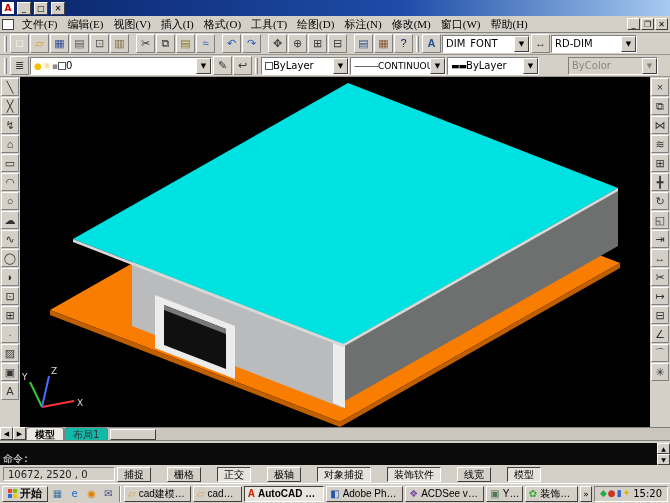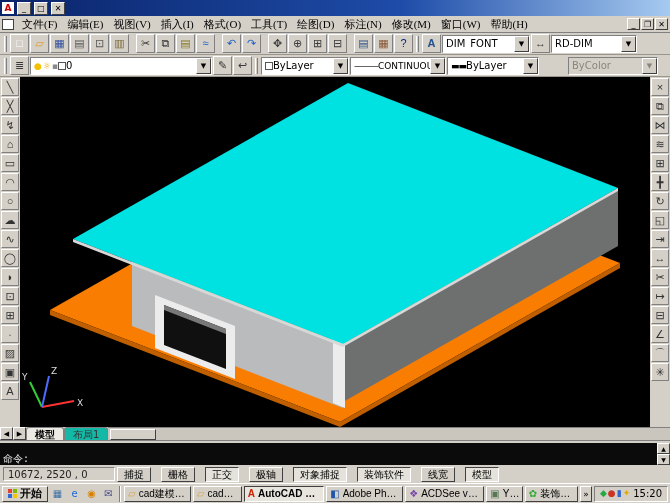--- a/index.html
+++ b/index.html
@@ -89,21 +89,21 @@
   .cmdscroll { width:13px; background:#D4D0C8; display:flex; flex-direction:column; justify-content:space-between; flex:0 0 auto; }
   .sbtn { width:13px; height:11px; font-size:6px; line-height:10px; text-align:center; background:#D4D0C8;
     border-top:1px solid #fff; border-left:1px solid #fff; border-right:1px solid #404040; border-bottom:1px solid #404040; }
   
   .statusbar { height:18px; display:flex; align-items:center; gap:2px; padding:1px 3px; flex:0 0 auto; }
   .coords {
     width:112px; height:14px; font-size:10px; line-height:13px; padding:0 4px; background:#D4D0C8; color:#222;
     border-top:1px solid #808080; border-left:1px solid #808080; border-right:1px solid #fff; border-bottom:1px solid #fff;
     white-space:nowrap; overflow:hidden; flex:0 0 auto;
   }
-  .togglelist { display:flex; gap:10px; }
+  .togglelist { display:flex; gap:16px; }
   .toggle {
     height:15px; padding:0 6px; font-size:10px; line-height:14px; background:#D4D0C8; white-space:nowrap;
     border-top:1px solid #fff; border-left:1px solid #fff; border-right:1px solid #404040; border-bottom:1px solid #404040;
   }
   .toggle.pressed {
     border-top:1px solid #404040; border-left:1px solid #404040; border-right:1px solid #fff; border-bottom:1px solid #fff;
     background:#E5E2DB;
   }
   
   .taskbar { height:20px; background:#D4D0C8; border-top:1px solid #fff; display:flex; align-items:center; gap:2px; padding:1px 2px; flex:0 0 auto; }

